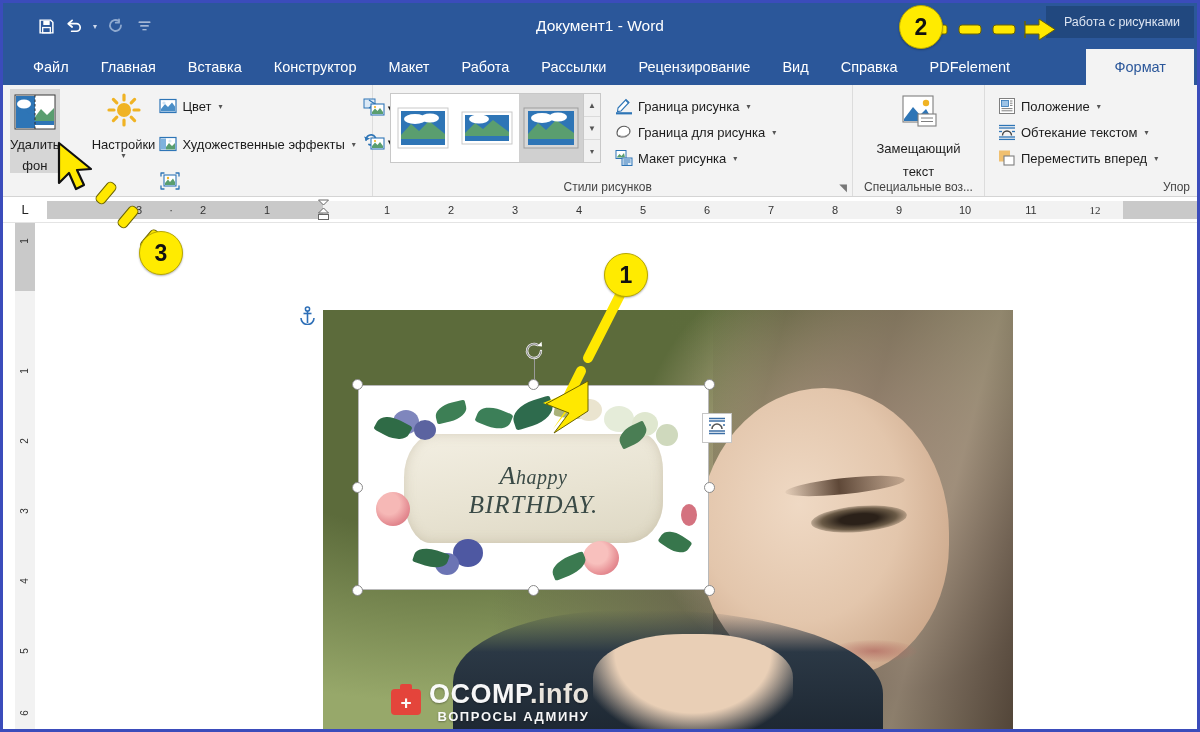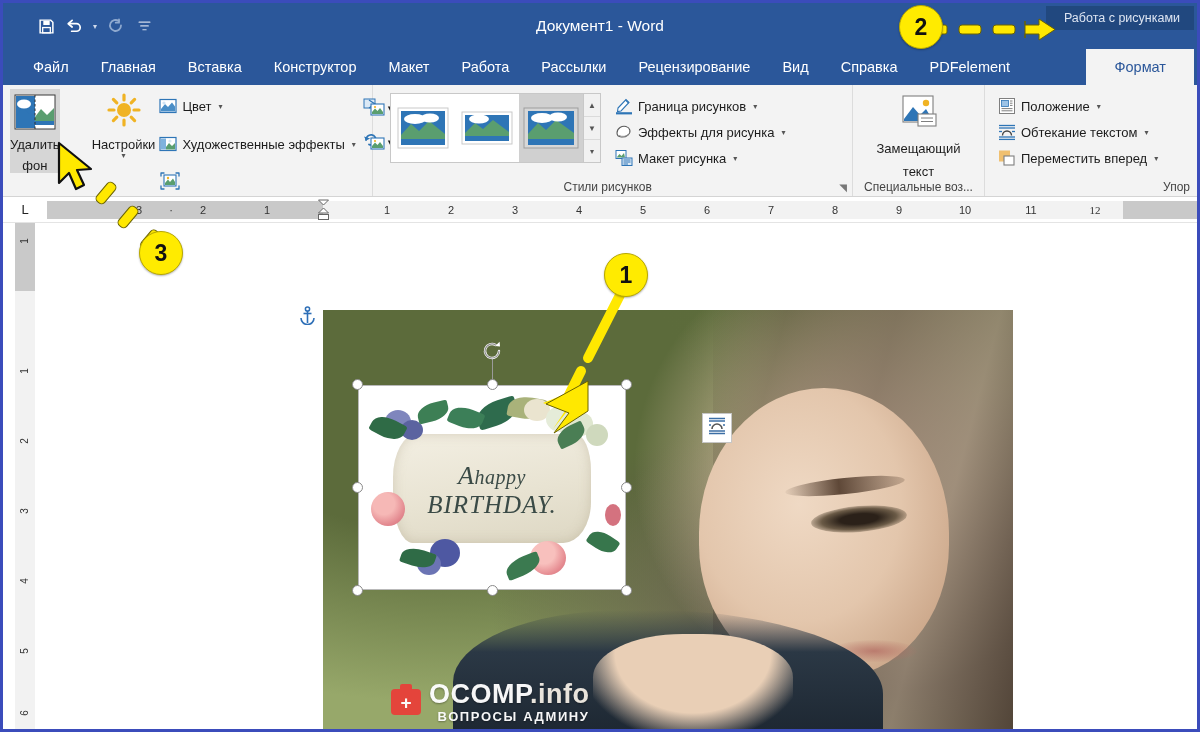--- a/index.html
+++ b/index.html
@@ -45,21 +45,21 @@
     position: absolute;
     left: 0; right: 0;
     top: 0; height: 46px;
     display: flex; align-items: center; justify-content: center;
     color: #fff; font-size: 15.5px;
     pointer-events: none;
   }
   .picture-tools {
     position: absolute;
     right: 3px; top: 3px;
-    height: 24px;
+    height: 32px;
     background: #21487f;
     color: #dde5f2;
     font-size: 12.5px;
     display: flex; align-items: center;
     padding: 0 14px 0 18px;
   }
 
   
   .tabstrip {
     position: relative;
@@ -334,21 +334,21 @@
     left: 270px; bottom: 0;
     width: 200px; height: 96px;
     background: radial-gradient(ellipse at 50% 20%, #e9cfb6 0 55%, rgba(233,207,182,0) 82%);
     border-radius: 45% 45% 0 0;
   }
 
   
   .card {
     position: absolute;
     left: 311px; top: 162px;
-    width: 268px; height: 205px;
+    width: 351px; height: 205px;
     background: #ffffff;
   }
   .card-art { position: absolute; inset: 0; }
   .banner {
     position: absolute;
     left: 13%; top: 24%;
     width: 74%; height: 53%;
     background: linear-gradient(170deg, #f3efe3 0%, #e8e3d2 55%, #ddd7c3 100%);
     border-radius: 12% 8% 14% 10% / 40% 34% 38% 44%;
     box-shadow: inset 0 0 12px rgba(160,150,120,0.35);
@@ -674,31 +674,31 @@
 
         <div style="display:flex; flex-direction:column; padding-top:4px; margin-left:10px;">
           <div class="smallrow">
             <span class="icon16">
               <svg width="18" height="18" viewBox="0 0 18 18">
                   <path d="M3 11 L11 2.5 L14 5.5 L6 14 L2.5 14.5Z" fill="#fff" stroke="#2e75b6" stroke-width="1.1"></path>
                   <path d="M10.5 3 L13.5 6" stroke="#2e75b6" stroke-width="1.1"></path>
                   <rect x="1" y="15.2" width="16" height="2.2" fill="#2e75b6"></rect>
                 </svg>
             </span>
-            <span>Граница рисунков</span>
+            <span>Граница рисунка</span>
             <span class="caret">▾</span>
           </div>
           <div class="smallrow">
             <span class="icon16">
               <svg width="18" height="18" viewBox="0 0 18 18">
                   <path d="M2 10 C2 5, 7 2.5, 11 3.5 C15 4.5, 16.5 9, 13 12 C9.5 15, 2 15, 2 10Z" fill="#fff" stroke="#5a5a5a" stroke-width="1.1"></path>
                   <path d="M4 12.5 C7 14, 11.5 13.6, 13.5 11.5" fill="none" stroke="#9a9a9a" stroke-width="1"></path>
                 </svg>
             </span>
-            <span>Эффекты для рисунка</span>
+            <span>Граница для рисунка</span>
             <span class="caret">▾</span>
           </div>
           <div class="smallrow">
             <span class="icon16">
               <svg width="18" height="18" viewBox="0 0 18 18">
                   <rect x="1" y="1.5" width="10" height="8" fill="#fff" stroke="#2e75b6" stroke-width="1"></rect>
                   <path d="M2 8 L4.5 5 L6.5 7 L9 4 L10 8.5 L2 8.5Z" fill="#5a9e6f"></path>
                   <rect x="7" y="9" width="10" height="7.5" fill="#dbe9f6" stroke="#2e75b6" stroke-width="1"></rect>
                   <line x1="8.5" y1="11" x2="15.5" y2="11" stroke="#2e75b6"></line>
                   <line x1="8.5" y1="13" x2="15.5" y2="13" stroke="#2e75b6"></line>

